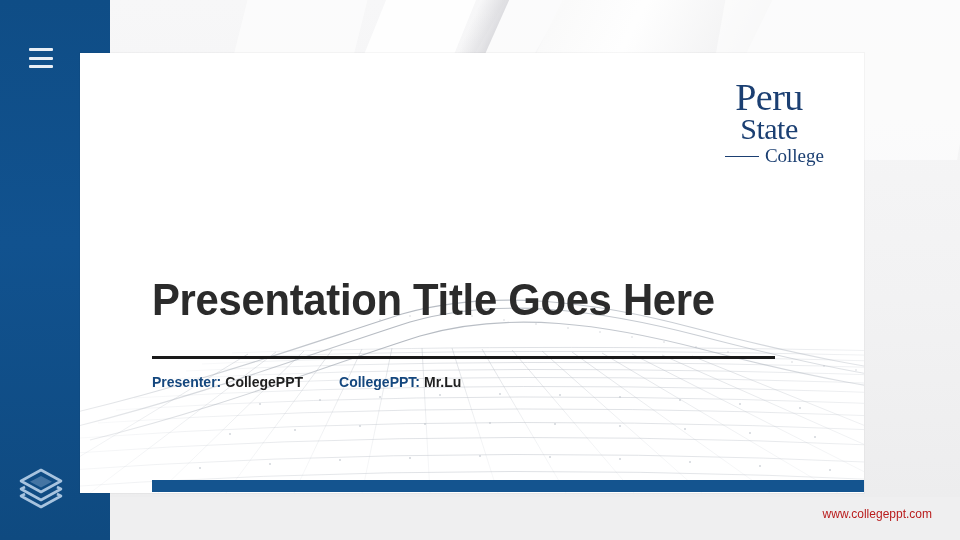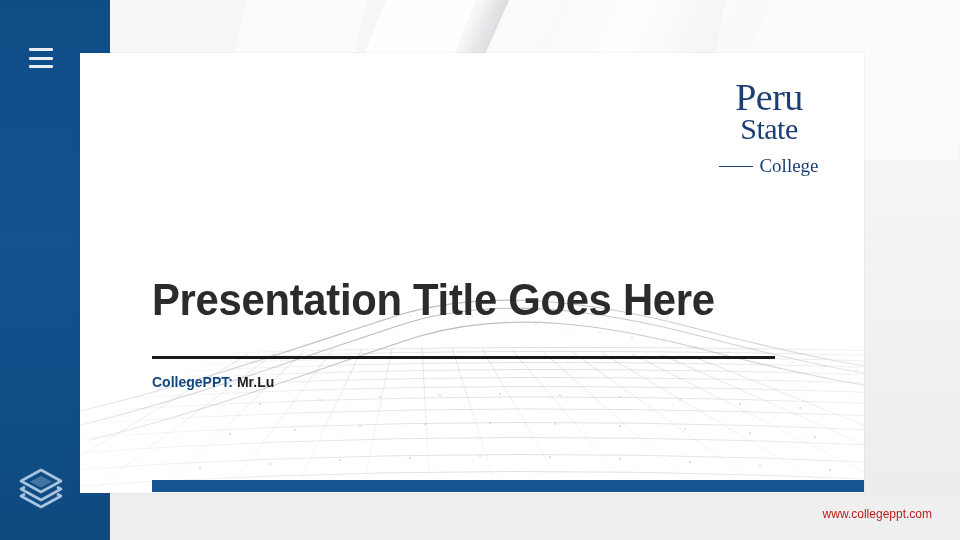--- a/index.html
+++ b/index.html
@@ -74,22 +74,22 @@
     position:absolute; right:40px; top:26px;
     width:110px; text-align:center;
     color:#1b3f72;
     font-family:"Liberation Serif", serif;
     line-height:.96;
     user-select:none;
   }
   .logo .l1 { font-size:38px; letter-spacing:-.5px; }
   .logo .l2 { font-size:30px; letter-spacing:-.5px; }
   .logo .l3row {
-    display:flex; align-items:center; justify-content:center;
-    gap:6px; margin-top:13px;
+    display:flex; align-items:center; justify-content:flex-end;
+    gap:6px; margin-top:3px;
   }
   .logo .rule { flex:0 0 34px; height:1.5px; background:#1b3f72; }
   .logo .l3 { font-size:19px; }
 
   .slide-title {
     position:absolute; left:72px; top:222px;
     font-size:44px; font-weight:700; color:#2b2b2b;
     letter-spacing:-.3px;
     transform:scaleX(.95); transform-origin:left center;
     white-space:nowrap;
@@ -269,20 +269,24 @@
         <span class="rule"></span>
         <span class="l3">College</span>
       </div>
     </div>
 
     <div class="slide-title">Presentation Title Goes Here</div>
     <div class="title-rule"></div>
 
     <div class="meta">
       <div class="meta-item">
+        <span class="lbl">Presenter:</span>
+        <span class="val">CollegePPT</span>
+      </div>
+      <div class="meta-item">
         <span class="lbl">CollegePPT:</span>
         <span class="val">Mr.Lu</span>
       </div>
     </div>
 
     <div class="footer-bar-wrap">
       <div style="position:absolute;left:72px;top:0;width:808px;height:12px;background:#14548f;"></div>
     </div>
   </div>
 

